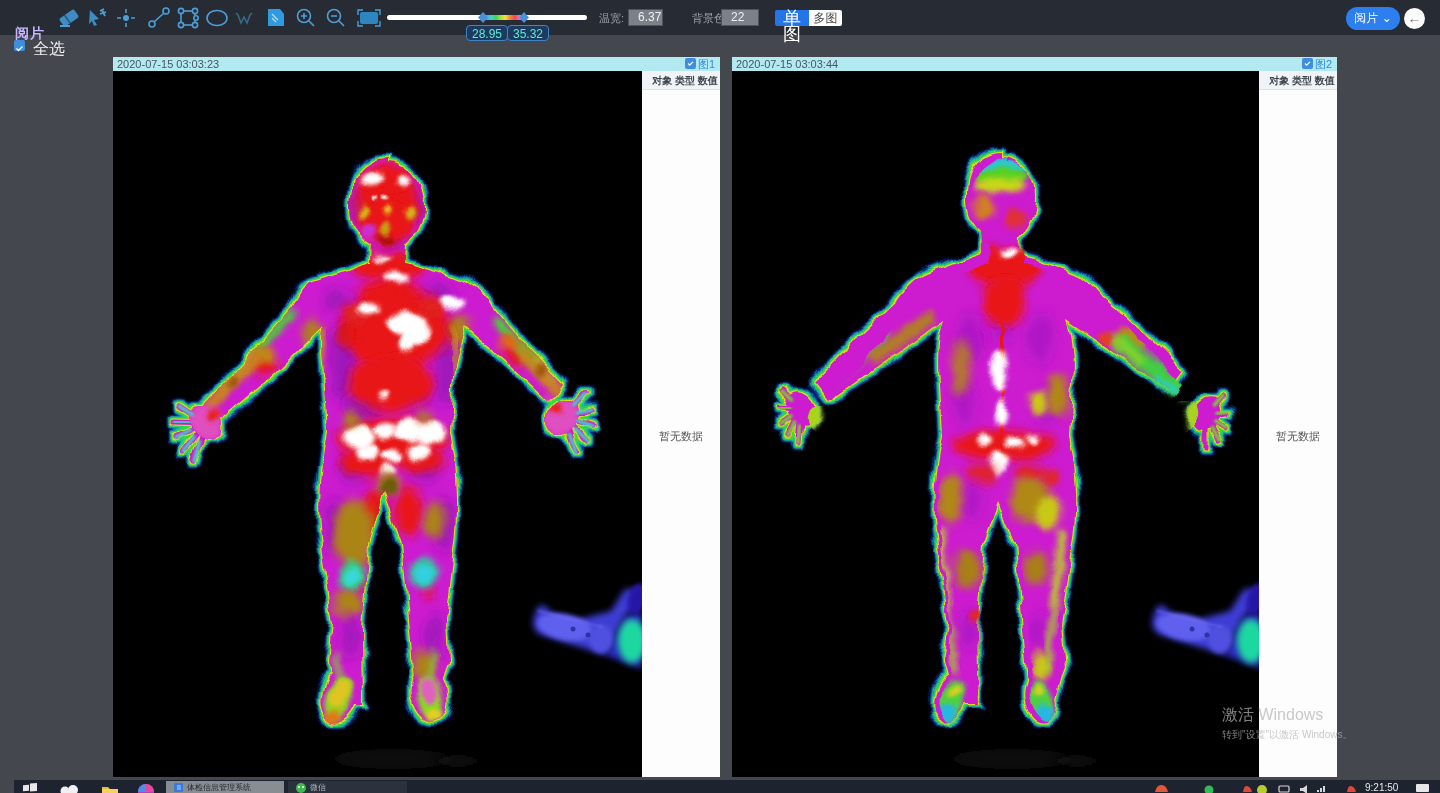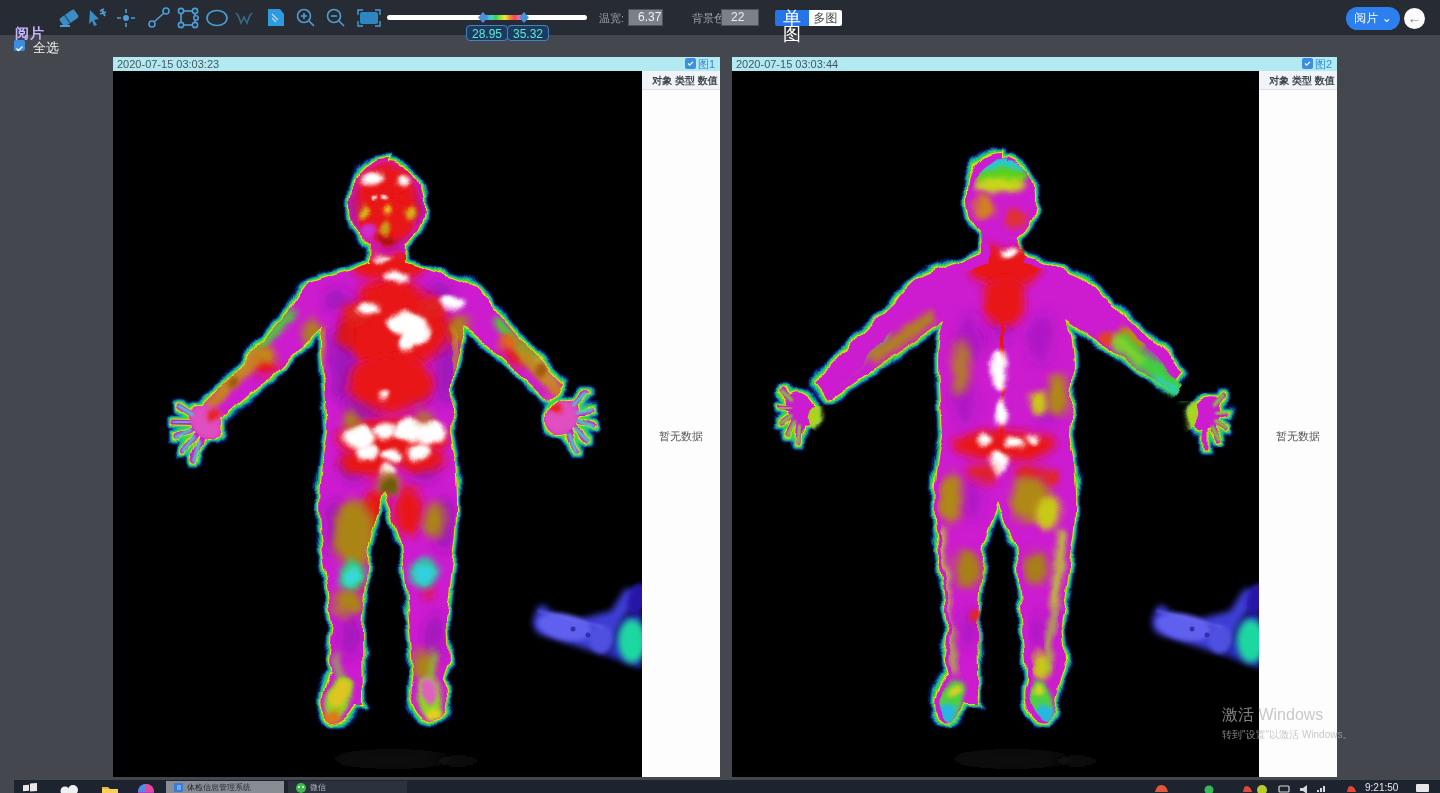--- a/index.html
+++ b/index.html
@@ -12,21 +12,21 @@
 .handle svg { display:block; }
 .vlabel { position:absolute; top:25px; height:16px; line-height:16px; padding:0 5px; background:#1c3b5e; border:1px solid #3e85c8; border-radius:4px; color:#5eead4; font-size:12px; }
 .tb-lab { position:absolute; top:11px; color:#9aa0a8; font-size:11px; }
 .tb-input { position:absolute; top:9px; height:17px; background:#7b8089; border:1px solid #50545c; color:#f0f0f0; font-size:12px; line-height:15px; padding-left:9px; }
 #btn-dan { position:absolute; left:775px; top:10px; width:34px; height:16px; background:#2575e8; color:#ffffff; font-size:18px; text-align:center; line-height:16px; border-radius:2px 0 0 2px; }
 #btn-duo { position:absolute; left:809px; top:10px; width:33px; height:16px; background:#fdfdfd; color:#4a4a4a; font-size:12px; text-align:center; line-height:16px; border-radius:0 2px 2px 0; }
 #rd-pill { position:absolute; left:1346px; top:7px; width:54px; height:23px; background:#2d7ff0; border-radius:12px; color:#fff; font-size:12px; text-align:center; line-height:23px; }
 #back-circ { position:absolute; left:1404px; top:8px; width:21px; height:21px; background:#fbfbfb; border-radius:50%; color:#7a7a7a; font-size:14px; text-align:center; line-height:20px; }
 #allrow { position:absolute; left:14px; top:40px; height:12px; }
 #allcb { position:absolute; left:0; top:0; width:11px; height:11px; background:#3e8ee0; border-radius:2px; }
-#alltxt { position:absolute; left:19px; top:-1px; color:#f2f2f2; font-size:13px; white-space:nowrap; }
+#alltxt { position:absolute; left:19px; top:-1px; color:#f2f2f2; font-size:16px; white-space:nowrap; }
 .panel { position:absolute; top:57px; height:720px; background:#fff; }
 #panel1 { left:113px; width:607px; }
 #panel2 { left:732px; width:605px; }
 .phead { position:absolute; left:0; top:0; width:100%; height:14px; background:#b3e9f0; }
 .pdate { position:absolute; left:4px; top:1px; color:#46565e; font-size:11px; }
 .pcb { position:absolute; top:1px; width:11px; height:11px; background:#3e8ee0; border-radius:2px; }
 .pcb svg { display:block; margin:1px; }
 .plab { position:absolute; top:0; color:#2e8ce0; font-size:11px; }
 .pimg { position:absolute; left:0; top:14px; height:706px; background:#000; overflow:hidden; }
 .pside { position:absolute; top:14px; right:0; width:78px; height:706px; background:#fdfdfe; }

